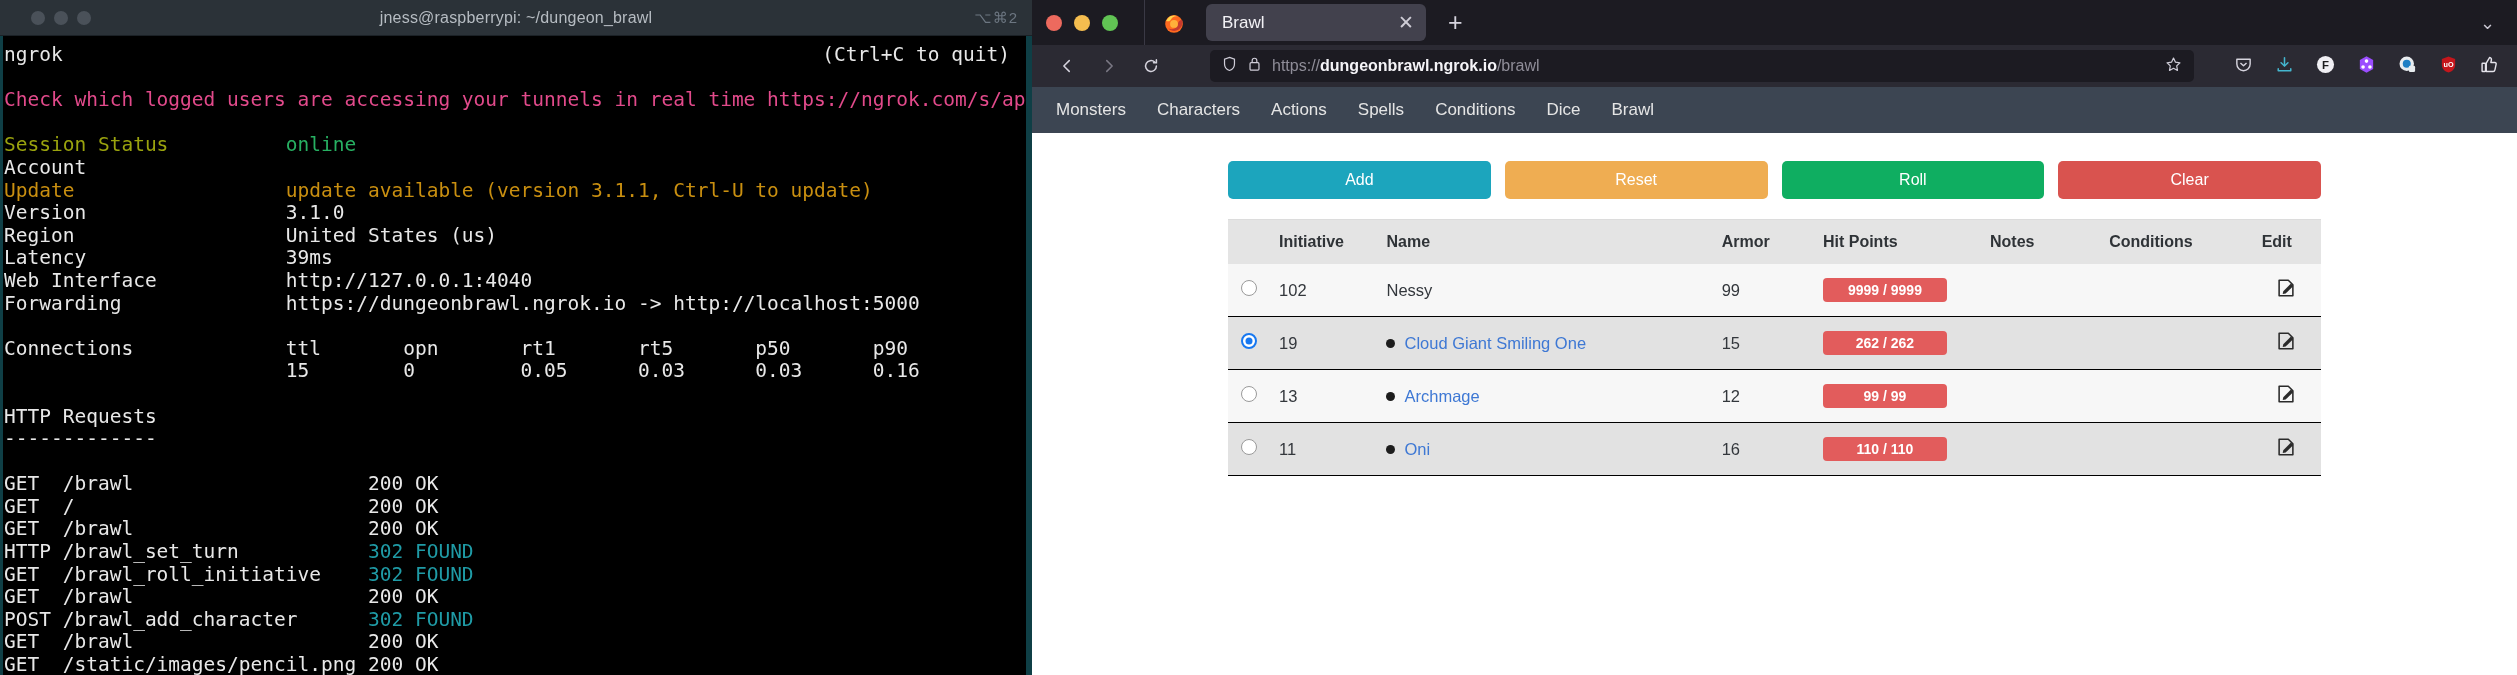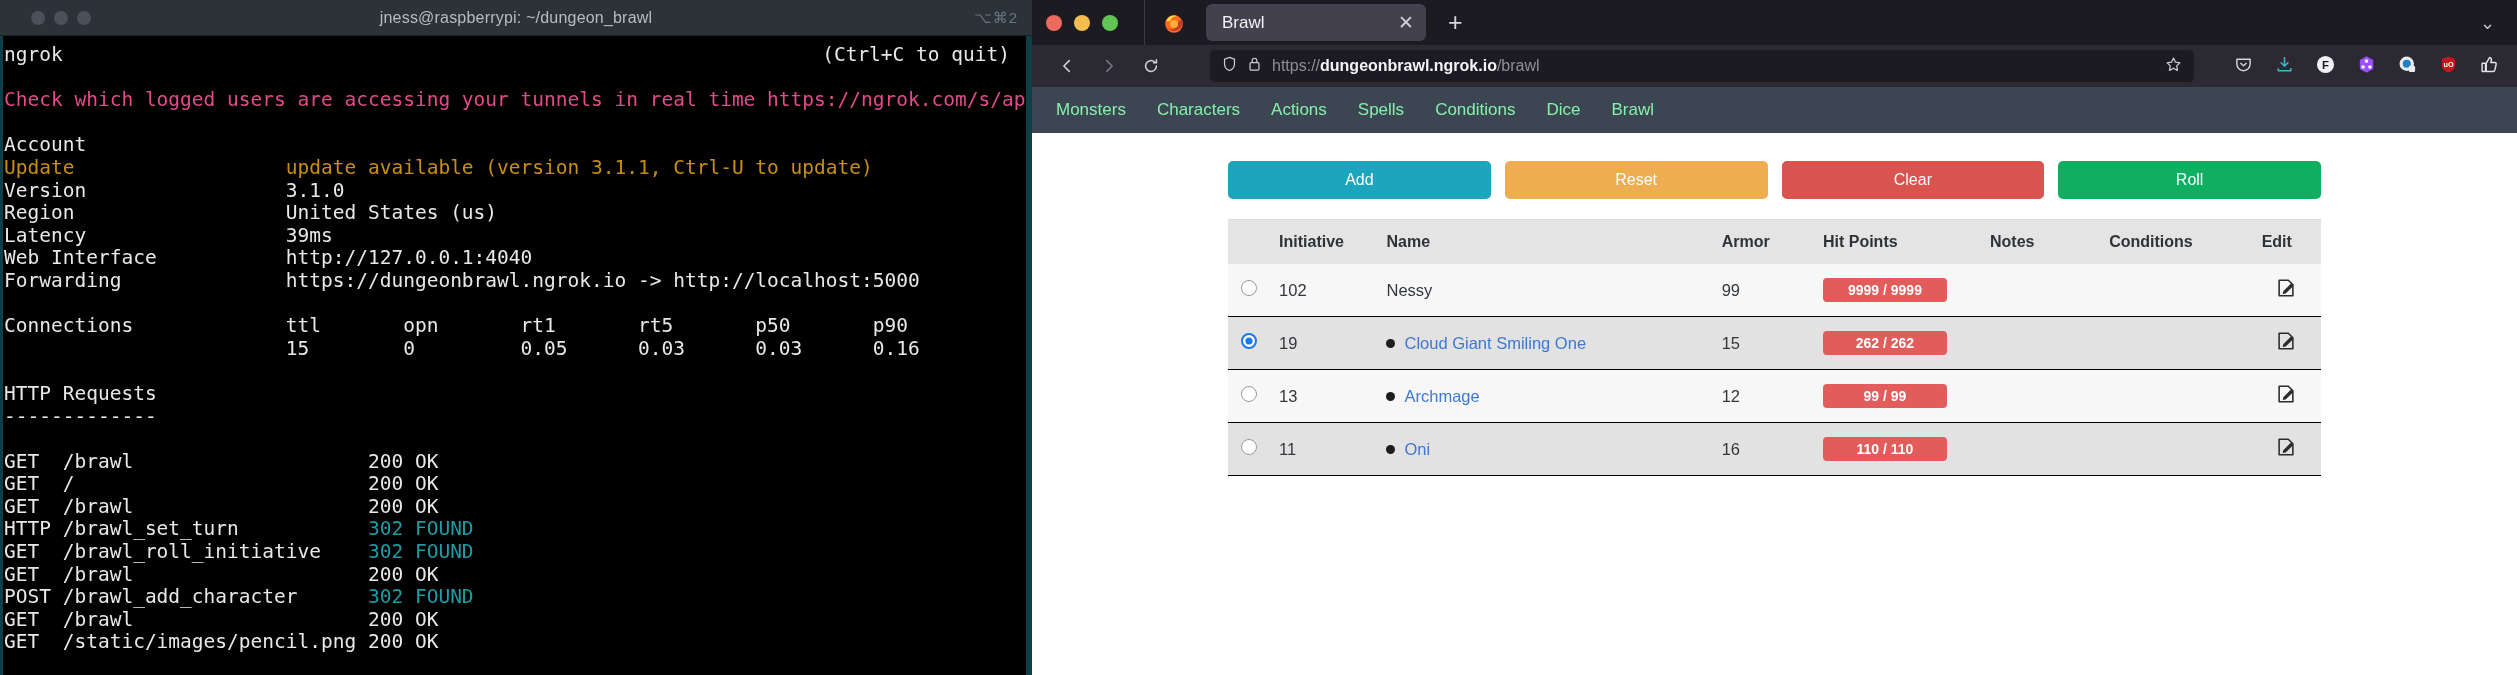--- a/index.html
+++ b/index.html
@@ -56,21 +56,21 @@
     display: flex; align-items: center; padding: 0 12px; gap: 11px; margin: 0 14px 0 34px; max-width: 1156px; }
   .urltext { font-size: 16px; color: #8f8d98; white-space: nowrap; }
   .urltext b { color: #f5f4f8; font-weight: 600; }
   .urltext i { color: #8f8d98; font-style: normal; }
   .url-star { margin-left: auto; }
   .bz-icons { display: flex; align-items: center; gap: 22px; margin-left: auto; padding-left: 18px; }
 
   
   .app { position: relative; height: 588px; background: #fff; }
   .app-nav { height: 46px; background: #3c4552; display: flex; align-items: center; padding-left: 24px; gap: 31px; }
-  .app-nav a { color: #86efac; font-size: 17px; text-decoration: none; }
+  .app-nav a { color: #e5e5e5; font-size: 17px; text-decoration: none; }
 
   .app-body { padding: 28px 196px 0 196px; border-radius: 31px; }
   .btn-row { display: flex; gap: 14px; }
   .btn { flex: 1 1 0; height: 38px; border: none; border-radius: 5px; color: #fff;
     font-size: 16px; font-family: "Liberation Sans", sans-serif; cursor: pointer; }
 
   .init-table { width: 100%; border-collapse: collapse; margin-top: 20px; font-size: 16.5px; color: #33373c; }
   .init-table thead th { background: #e4e4e4; text-align: left; font-weight: 700;
     padding: 13px 10px; font-size: 16px; color: #2f3337; border-top: 1px solid #dcdcdc; }
   .init-table tbody td { padding: 13px 10px; border-bottom: 1px solid #000000; vertical-align: middle; }
@@ -119,20 +119,21 @@
     </div>
 
     <div class="term-body">
       <div class="term-scroll-l"></div>
       <div class="term-scroll-r"></div>
       <div id="term-content">
           <div class="tline"><span class="c-white">ngrok</span><span class="term-right c-white">(Ctrl+C to quit)</span></div>
           <div class="tline">&nbsp;</div>
           <div class="tline"><span class="c-pink">Check which logged users are accessing your tunnels in real time https://ngrok.com/s/app-users</span></div>
           <div class="tline">&nbsp;</div>
+          <div class="tline"><span class="c-olive">Session Status          </span><span class="c-green">online</span></div>
           <div class="tline"><span class="c-white">Account                 </span><span class="c-white"></span></div>
           <div class="tline"><span class="c-gold">Update                  </span><span class="c-gold">update available (version 3.1.1, Ctrl-U to update)</span></div>
           <div class="tline"><span class="c-white">Version                 </span><span class="c-white">3.1.0</span></div>
           <div class="tline"><span class="c-white">Region                  </span><span class="c-white">United States (us)</span></div>
           <div class="tline"><span class="c-white">Latency                 </span><span class="c-white">39ms</span></div>
           <div class="tline"><span class="c-white">Web Interface           </span><span class="c-white">http://127.0.0.1:4040</span></div>
           <div class="tline"><span class="c-white">Forwarding              </span><span class="c-white">https://dungeonbrawl.ngrok.io -&gt; http://localhost:5000</span></div>
           <div class="tline">&nbsp;</div>
           <div class="tline"><span class="c-white">Connections             ttl       opn       rt1       rt5       p50       p90       </span></div>
           <div class="tline"><span class="c-white">                        15        0         0.05      0.03      0.03      0.16      </span></div>
@@ -273,22 +274,22 @@
           <a href="#">Spells</a>
           <a href="#">Conditions</a>
           <a href="#">Dice</a>
           <a href="#">Brawl</a>
         </div>
 
       <div class="app-body">
         <div class="btn-row" id="btn-row">
             <button class="btn" style="background: rgb(28, 165, 189);">Add</button>
             <button class="btn" style="background: rgb(239, 173, 82);">Reset</button>
+            <button class="btn" style="background: rgb(15, 174, 97);">Roll</button>
             <button class="btn" style="background: rgb(217, 83, 79);">Clear</button>
-            <button class="btn" style="background: rgb(15, 174, 97);">Roll</button>
           </div>
 
         <table class="init-table">
           <thead>
             <tr>
               <th class="col-sel"></th>
               <th class="col-init">Initiative</th>
               <th class="col-name">Name</th>
               <th class="col-armor">Armor</th>
               <th class="col-hp">Hit Points</th>

